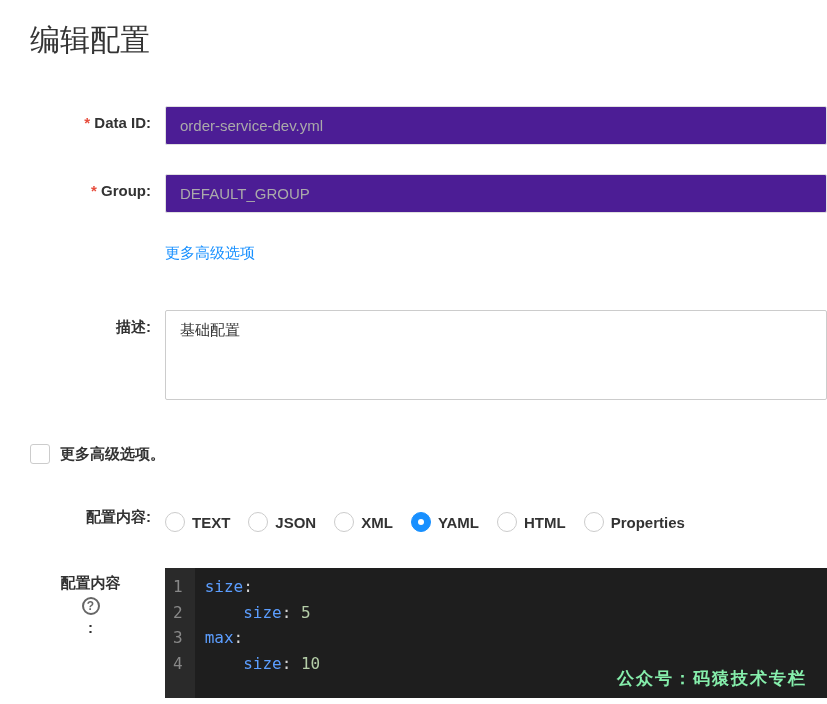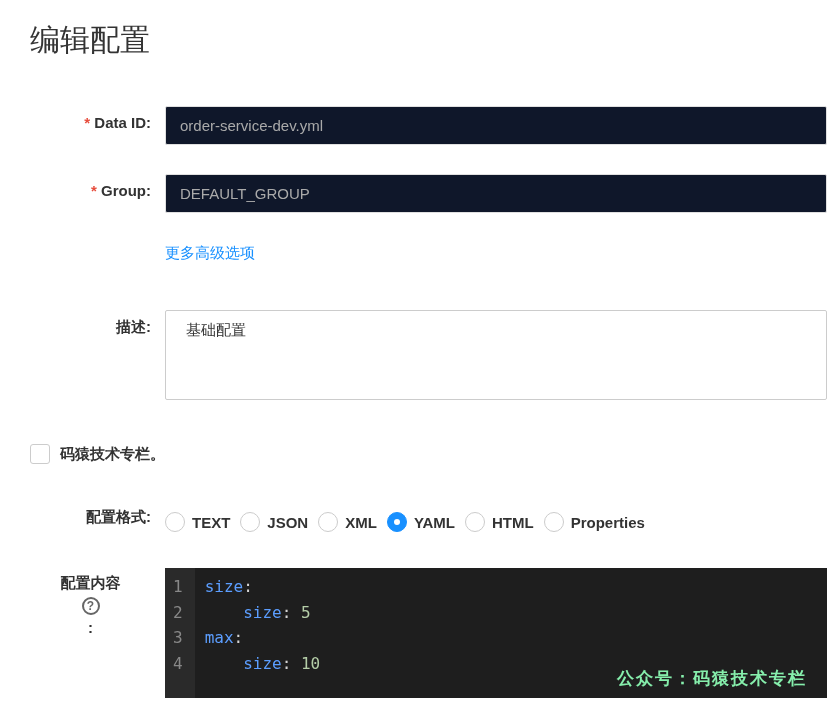--- a/index.html
+++ b/index.html
@@ -42,35 +42,35 @@
     }
     .form-control {
       flex: 1;
       min-height: 40px;
     }
     input.disabled-input {
       width: 100%;
       padding: 10px 14px;
       font-size: 15px;
       border: 1px solid #e0e0e0;
-      background: #0f172a;
+      background: #4c1d95;
       color: #aaa;
       border-radius: 2px;
       cursor: not-allowed;
     }
     .advanced-link {
       color: #1890ff;
       font-size: 15px;
       cursor: pointer;
       padding-top: 2px;
       display: inline-block;
     }
     textarea.desc-input {
       width: 100%;
-      padding: 10px 20px;
+      padding: 10px 14px;
       font-size: 15px;
       border: 1px solid #ccc;
       border-radius: 2px;
       resize: none;
       height: 90px;
       font-family: inherit;
       color: #333;
     }
     .checkbox-wrapper {
       display: flex;
@@ -87,21 +87,21 @@
       cursor: pointer;
     }
     .checkbox-label {
       font-size: 15px;
       font-weight: 600;
       color: #333;
     }
     .radio-group {
       display: flex;
       align-items: center;
-      gap: 10px;
+      gap: 18px;
       padding-top: 4px;
     }
     .radio-item {
       display: flex;
       align-items: center;
       cursor: pointer;
     }
     .radio-circle {
       width: 20px;
       height: 20px;
@@ -216,26 +216,26 @@
 <div class="form-row">
   <label class="form-label">描述:</label>
   <div class="form-control">
     <textarea class="desc-input" style="">基础配置</textarea>
   </div>
 </div>
 
 <div class="form-row">
   <div class="form-control checkbox-wrapper">
     <span class="checkbox"></span>
-    <span class="checkbox-label">码猿技术专栏。</span>
-  </div>
-</div>
-
-<div class="form-row">
-  <label class="form-label">配置格式:</label>
+    <span class="checkbox-label">更多高级选项。</span>
+  </div>
+</div>
+
+<div class="form-row">
+  <label class="form-label">配置内容:</label>
   <div class="form-control radio-group" id="format-radios">
       <div class="radio-item">
         <span class="radio-circle"></span>
         <span class="radio-label">TEXT</span>
       </div>
       <div class="radio-item">
         <span class="radio-circle"></span>
         <span class="radio-label">JSON</span>
       </div>
       <div class="radio-item">

